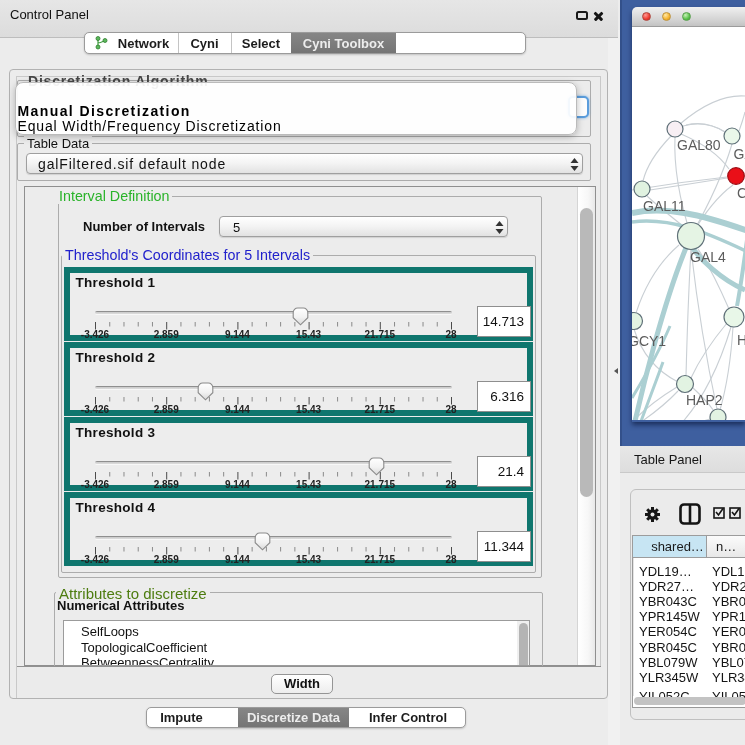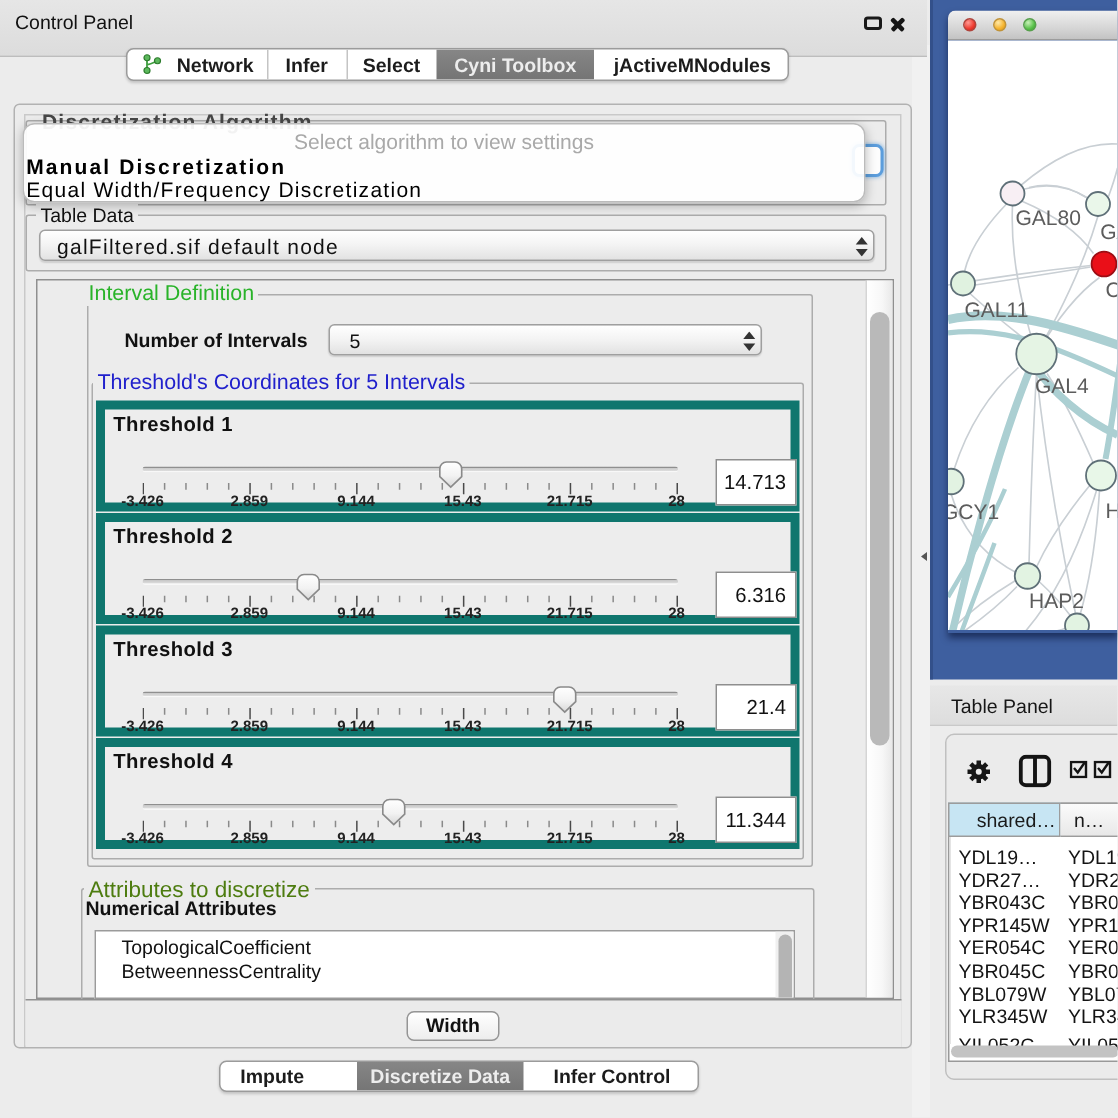--- a/index.html
+++ b/index.html
@@ -72,21 +72,21 @@
 
 #blue { position:absolute; left:620px; top:0; width:125px; height:453px; background:#3e5f9f; }
 #blue .edge { position:absolute; left:0; top:0; width:2px; height:453px; background:#33508a; }
 #net-win { position:absolute; left:632px; top:7px; width:113px; height:415px;
   border-radius:5px 0 0 0; box-shadow:0 3px 5px rgba(0,10,40,0.55); }
 #net-title { position:absolute; left:0; top:0; width:113px; height:20px; border-radius:5px 0 0 0;
   background:linear-gradient(180deg,#f0f0f0,#d2d2d2 70%,#c3c3c3); border-bottom:1px solid #9c9c9c; }
 .tl-btn { position:absolute; top:5px; width:9px; height:9px; border-radius:50%; }
 #net-canvas { position:absolute; left:0; top:20px; width:113px; height:393px; background:#fff; overflow:hidden; }
 
-#tablepanel-bar { position:absolute; left:620px; top:457px; width:125px; height:27px;
+#tablepanel-bar { position:absolute; left:620px; top:446px; width:125px; height:27px;
   background:linear-gradient(180deg,#e7e7e7,#ddd); border-bottom:1px solid #c9c9c9;text-decoration:underline; }
 #tablepanel-bar .t { position:absolute; left:14px; top:6px; font-size:13px; color:#161616; }
 #tp-box { position:absolute; left:630px; top:489px; width:121px; height:231px;
   border:1px solid #c0c0c0; border-radius:6px; background:#ebebeb; }
 #ttable { position:absolute; left:632px; top:535px; width:116px; height:173px;
   border:1px solid #999; background:#fff; }
 #th1 { position:absolute; left:632px; top:535px; width:75px; height:23px; background:#c7e5f3;
   border:1px solid #9c9c9c; font-size:13px; color:#1a1a1a; text-align:center; text-indent:16px; line-height:22px; }
 #th2 { position:absolute; left:707px; top:535px; width:41px; height:23px;
   background:linear-gradient(180deg,#fbfbfb,#e8e8e8); border:1px solid #9c9c9c; border-left:none;
@@ -362,54 +362,53 @@
 <path d="M1.2,5.5 A4.5,4.5 0 0 1 5.7,1 h5.6 A4.5,4.5 0 0 1 15.8,5.5 v5.2 L8.5,17.8 L1.2,10.7 Z" fill="url(#tg492)" stroke="#8a8a8a" stroke-width="1.1"></path>
 </svg>
 <div class="vbox">11.344</div>
 </div>
 
 <div class="grp" style="left:54px;top:592px;width:489px;height:80px"></div>
 <span class="gtitle" style="left:56px;top:584.5px;color:#4d7c0f;font-size:15px">Attributes to discretize</span>
 <span style="position:absolute;left:57px;top:598px;font-size:13px;font-weight:700;color:#111">Numerical Attributes</span>
 <div id="attr-list">
 <div style="height:3px"></div>
+    <div class="row">SelfLoops</div>
 <div class="row">TopologicalCoefficient</div>
 <div class="row">BetweennessCentrality</div>
 <div id="alsb">
       <i></i>
     </div>
 </div>
 
 <div id="apply-strip"></div>
 <div id="apply-btn">Width</div>
 
 <div class="seg" style="left:84px;top:32px;width:442px;height:22px">
 <div class="s" style="left:0;width:93px;line-height:22px;padding-left:24px">Network</div>
-<div class="s" style="left:93px;width:53px;line-height:22px">Infer</div>
+<div class="s" style="left:93px;width:53px;line-height:22px">Cyni</div>
 <div class="s" style="left:146px;width:60px;line-height:22px">Select</div>
 <div class="s sel" style="left:206px;width:105px;line-height:22px">Cyni Toolbox</div>
-<div class="s" style="left:311px;width:131px;line-height:22px">jActiveMNodules</div>
 <div class="div" style="left:93px"></div>
 <div class="div" style="left:146px"></div>
 </div>
 <svg style="position:absolute;left:95px;top:35px" width="13" height="16" viewBox="0 0 13 16">
 <path d="M3,4 V12 M3,8 C3,8 5,8 9,6" stroke="#3e9e3e" stroke-width="1.2" fill="none"></path>
 <circle cx="3" cy="3.5" r="2" fill="#5cb85c" stroke="#2e7d2e" stroke-width="0.8"></circle>
 <circle cx="3" cy="12" r="2" fill="#5cb85c" stroke="#2e7d2e" stroke-width="0.8"></circle>
 <circle cx="10" cy="5.5" r="2" fill="#5cb85c" stroke="#2e7d2e" stroke-width="0.8"></circle>
 </svg>
 
 <div class="seg" style="left:146px;top:707px;width:320px;height:21px">
 <div class="s" style="left:0;width:69px;line-height:20px">Impute Data</div>
 <div class="s sel" style="left:91px;width:111px;line-height:20px">Discretize Data</div>
 <div class="s" style="left:202px;width:118px;line-height:20px">Infer Control</div>
 </div>
 
 <div id="popup">
-<div style="position:absolute;left:0;right:0;top:3px;text-align:center;font-size:14px;color:#a9a9a9">Select algorithm to view settings</div>
 <div style="position:absolute;left:1.5px;top:20px;font-size:14px;font-weight:700;letter-spacing:1.4px;color:#000">Manual Discretization</div>
 <div style="position:absolute;left:1.5px;top:35px;font-size:14px;letter-spacing:0.85px;color:#000">Equal Width/Frequency Discretization</div>
 </div>
 
 <div id="blue">
     <div class="edge"></div>
   </div>
 <div id="net-win">
 <div id="net-title"></div>
 <div class="tl-btn" style="left:10px;background:radial-gradient(circle at 35% 30%,#ff9a93,#ee3b30 60%,#c21f14);border:0.5px solid #b0443c"></div>

